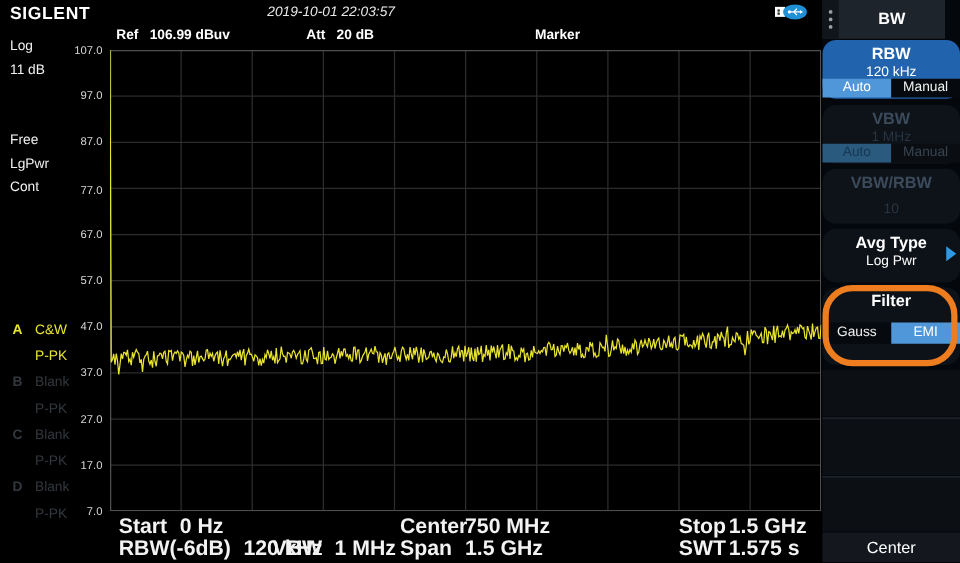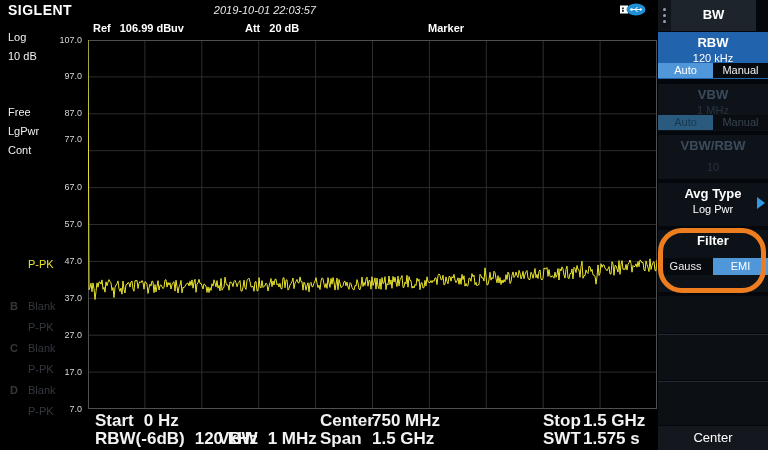--- a/index.html
+++ b/index.html
@@ -41,21 +41,21 @@
   .readout .lab.w40 { width:40px; margin-right:0; }
 
   
   .panel { position:absolute; left:658px; top:0; width:110px; height:450px; background:#04070b; }
   .p-head { position:absolute; left:0; top:0; width:98px; height:31px; background:#1e242c; }
   .grip { position:absolute; left:0; top:0; width:13px; height:31px; background:#10151c; }
   .grip i { position:absolute; left:5px; width:3px; height:3px; border-radius:50%; background:#98a0a8; }
   .p-head .title { position:absolute; left:13px; right:0; top:7px; text-align:center;
                    font-size:13px; font-weight:700; color:#fff; }
 
-  .block { position:absolute; left:0; width:110px; }
+  .block { position:absolute; left:0; width:110px;border-radius:11px; }
   .blk-title { text-align:center; font-size:13px; font-weight:700; padding-top:3px; }
   .blk-value { text-align:center; font-size:11px; margin-top:2px; }
   .toggle { position:absolute; left:0; bottom:1px; width:110px; height:15px; display:flex;
             font-size:11px; line-height:15px; text-align:center; }
   .toggle > div { width:55px; }
 
   .blk-rbw { top:32px; height:47px; background:#2263ad; color:#fff; }
   .tg-on  { background:#4f97d9; color:#fff; }
   .tg-off { background:#06090d; color:#f0f0f0; }
 
@@ -105,47 +105,48 @@
 
   <div class="ghead" style="left:93px;">
     <span class="lab">Ref</span><span>106.99 dBuv</span>
   </div>
   <div class="ghead" style="left:245px;">
     <span class="lab">Att</span><span>20 dB</span>
   </div>
   <div class="ghead" style="left:428px;">Marker</div>
 
   <div class="side-item" style="top:31px;">Log</div>
-  <div class="side-item" style="top:50px;">10 dB</div>
+  <div class="side-item" style="top:50px;">11 dB</div>
   <div class="side-item" style="top:106px;">Free</div>
   <div class="side-item" style="top:125px;">LgPwr</div>
   <div class="side-item" style="top:144px;">Cont</div>
   <div id="trace-indicators">
       <div class="trace-row active" style="top: 254px;">
+        <div><span class="letter">A</span><span>C&amp;W</span></div>
         <div class="det">P-PK</div>
       </div>
       <div class="trace-row dim" style="top: 296px;">
         <div><span class="letter">B</span><span>Blank</span></div>
         <div class="det">P-PK</div>
       </div>
       <div class="trace-row dim" style="top: 338px;">
         <div><span class="letter">C</span><span>Blank</span></div>
         <div class="det">P-PK</div>
       </div>
       <div class="trace-row dim" style="top: 380px;">
         <div><span class="letter">D</span><span>Blank</span></div>
         <div class="det">P-PK</div>
       </div>
     </div>
 
   <div id="yaxis">
       <div class="ytick" style="top: 34.5px;">107.0</div>
       <div class="ytick" style="top: 71.4px;">97.0</div>
       <div class="ytick" style="top: 108.3px;">87.0</div>
-      <div class="ytick" style="top: 134px; padding-left: 44px;">77.0</div>
+      <div class="ytick" style="top: 147px; padding-left: 44px;">77.0</div>
       <div class="ytick" style="top: 182.1px;">67.0</div>
       <div class="ytick" style="top: 219px;">57.0</div>
       <div class="ytick" style="top: 255.9px;">47.0</div>
       <div class="ytick" style="top: 292.8px;">37.0</div>
       <div class="ytick" style="top: 329.7px;">27.0</div>
       <div class="ytick" style="top: 366.6px;">17.0</div>
       <div class="ytick" style="top: 403.5px;">7.0</div>
     </div>
 
   <svg id="plot" viewBox="0 0 569 369" preserveAspectRatio="none">

